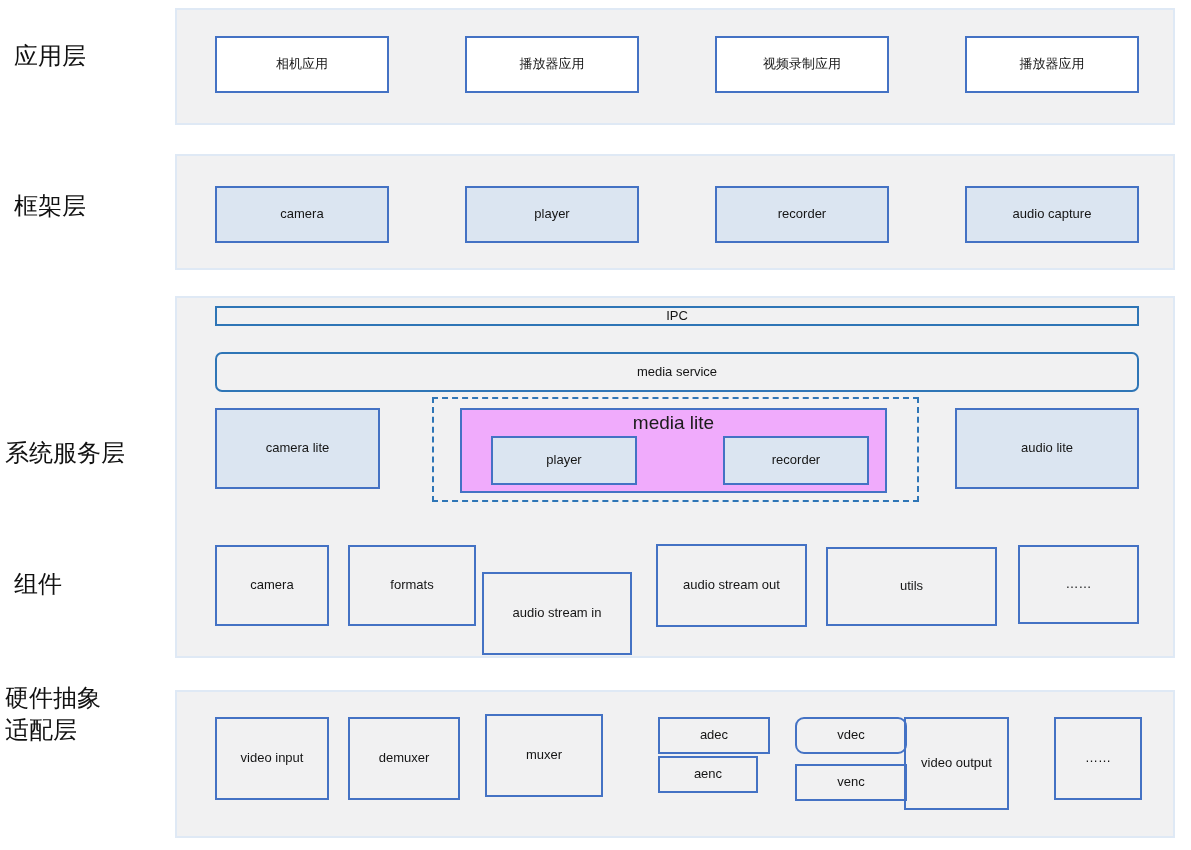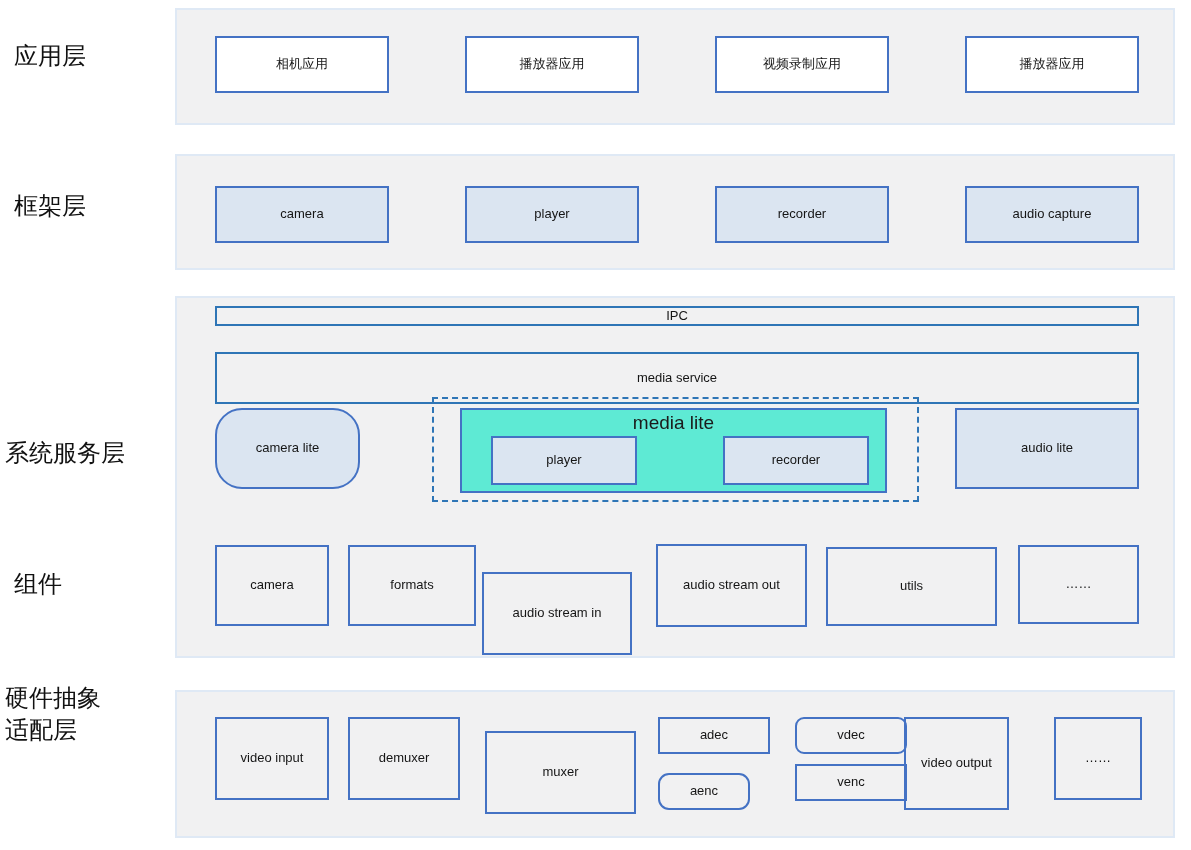--- a/index.html
+++ b/index.html
@@ -27,47 +27,47 @@
   .bar{border-color:#2e75b6;background:transparent;}
 
   
   .app-box{top:26px;height:57px;width:174px;}
   
   .fw-box{top:30px;height:57px;width:174px;}
   .col-0{left:38px;} .col-1{left:288px;} .col-2{left:538px;} .col-3{left:788px;}
 
   
   #ipc-bar{left:38px;top:8px;width:924px;height:20px;}
-  #media-service-bar{left:38px;top:54px;width:924px;height:52px;}
-  #camera-lite{left:38px;top:110px;width:145px;height:81px;border-radius:27px;}
+  #media-service-bar{left:38px;top:54px;width:924px;height:40px;border-radius:7px;}
+  #camera-lite{left:38px;top:110px;width:165px;height:81px;}
   #audio-lite{left:778px;top:110px;width:184px;height:81px;}
   #media-lite-dashed{position:absolute;left:255px;top:99px;width:487px;height:105px;
         border:2px dashed #2e75b6;box-sizing:border-box;}
   #media-lite{position:absolute;left:26px;top:9px;width:427px;height:85px;
-        border:2px solid #4472c4;background:#5eead4;box-sizing:border-box;}
+        border:2px solid #4472c4;background:#f0abfc;box-sizing:border-box;}
   #media-lite .title{position:absolute;top:2px;left:0;width:100%;
         text-align:center;font-size:19px;}
   #media-lite-player{left:29px;top:26px;width:146px;height:49px;}
   #media-lite-recorder{left:261px;top:26px;width:146px;height:49px;}
 
   
   .cmp{top:247px;height:81px;}
   #cmp-camera{left:38px;width:114px;}
   #cmp-formats{left:171px;width:128px;text-align:center;}
   #cmp-asi{left:305px;top:246px;width:150px;height:83px;margin-top:28px;}
   #cmp-aso{left:479px;top:246px;width:151px;height:83px;}
   #cmp-utils{left:649px;top:249px;width:171px;height:79px;}
   #cmp-more{left:841px;width:121px;height:79px;}
 
   
   #hal-vi{left:38px;top:25px;width:114px;height:83px;}
   #hal-demuxer{left:171px;top:25px;width:112px;height:83px;}
-  #hal-muxer{left:308px;top:39px;width:151px;height:83px;}
+  #hal-muxer{left:308px;top:22px;width:118px;height:83px;}
   #hal-adec{left:481px;top:25px;width:112px;height:37px;}
-  #hal-aenc{left:481px;top:81px;width:92px;height:37px;border-radius:11px;}
+  #hal-aenc{left:481px;top:64px;width:100px;height:37px;}
   #hal-vdec{left:618px;top:25px;width:112px;height:37px;border-radius:9px;}
   #hal-venc{left:618px;top:72px;width:112px;height:37px;}
   #hal-vo{left:727px;top:25px;width:105px;height:93px;}
   #hal-more{left:877px;top:25px;width:88px;height:83px;}
 
   
   .wrap-60{display:inline-block;max-width:60px;word-break:break-all;}
   .wrap-70{display:inline-block;max-width:74px;}
   .wrap-90{display:inline-block;max-width:92px;}
   .wrap-95{display:inline-block;max-width:98px;}

